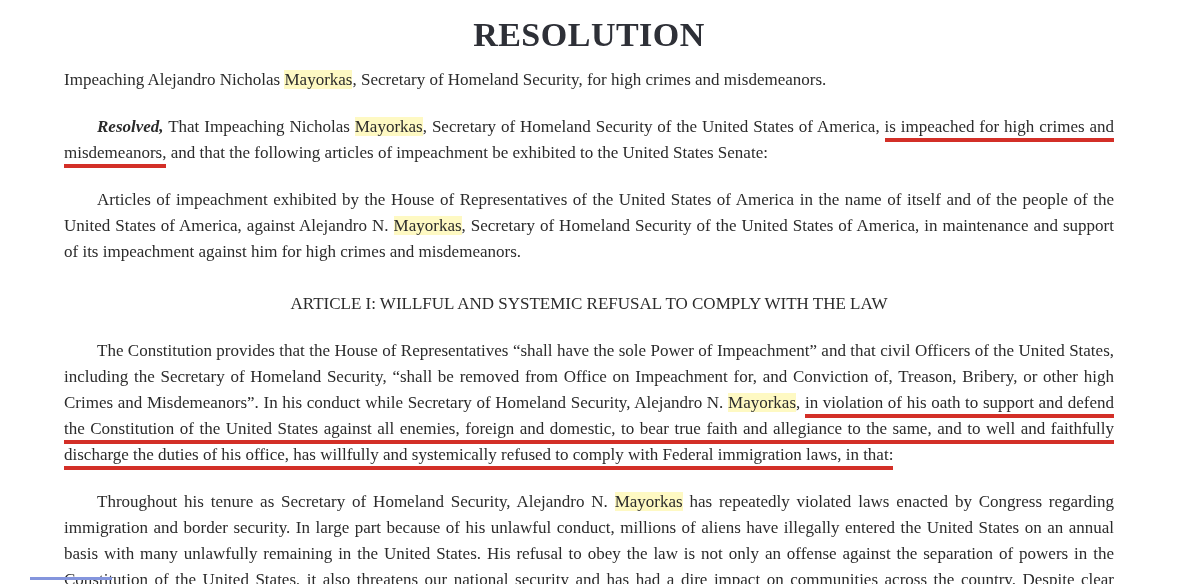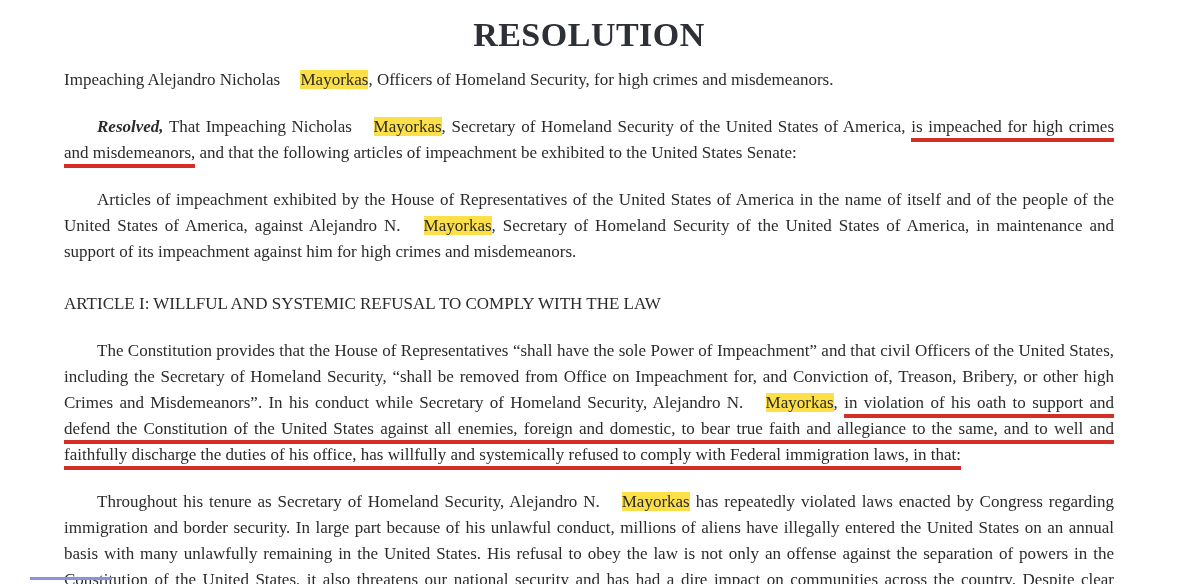--- a/index.html
+++ b/index.html
@@ -24,46 +24,46 @@
     margin: 0 64px;
   }
   .para {
     font-size: 17px;
     line-height: 26px;
     margin: 0 0 21px 0;
     text-align: justify;
   }
   .para.indent { text-indent: 33px; }
   .para.heading {
-    text-align: left;
+    text-align: center;
     text-indent: 0;
     margin: 26px 0 21px 0;
   }
   .hl { background: #b9e6a0; }
   .ul-red {
     border-bottom: 4px solid #d32f27;
     padding-bottom: 2px;
   }
   .it { font-style: italic; font-weight: bold; }
   .blue-line {
     position: absolute;
     left: 30px;
     top: 577px;
     width: 82px;
     height: 3px;
     background: #8495dd;
   }
 </style>
-<style>.hl{background:#fde047;margin-left:16px;}.ul-red{border-bottom-color:#d32f27;}.blue-line{background:#8495dd;}.page{color:#2b2b2b;}</style></head>
+<style>.hl{background:#fef9c3;}.ul-red{border-bottom-color:#d32f27;}.blue-line{background:#8495dd;}.page{color:#2b2b2b;}</style></head>
 <body>
 
 <div class="page">
   <div class="doc-title">RESOLUTION</div>
   <div class="content">
-      <p class="para"><span>Impeaching Alejandro Nicholas </span><span class="hl">Mayorkas</span><span>, Officers of Homeland Security, for high crimes and misdemeanors.</span></p>
+      <p class="para"><span>Impeaching Alejandro Nicholas </span><span class="hl">Mayorkas</span><span>, Secretary of Homeland Security, for high crimes and misdemeanors.</span></p>
       <p class="para indent"><span class="it">Resolved,</span><span> That Impeaching Nicholas </span><span class="hl">Mayorkas</span><span>, Secretary of Homeland Security of the United States of America, </span><span class="ul-red">is impeached for high crimes and misdemeanors,</span><span> and that the following articles of impeachment be exhibited to the United States Senate:</span></p>
       <p class="para indent"><span>Articles of impeachment exhibited by the House of Representatives of the United States of America in the name of itself and of the people of the United States of America, against Alejandro N. </span><span class="hl">Mayorkas</span><span>, Secretary of Homeland Security of the United States of America, in maintenance and support of its impeachment against him for high crimes and misdemeanors.</span></p>
       <p class="para heading"><span>ARTICLE I: WILLFUL AND SYSTEMIC REFUSAL TO COMPLY WITH THE LAW</span></p>
       <p class="para indent"><span>The Constitution provides that the House of Representatives “shall have the sole Power of Impeachment” and that civil Officers of the United States, including the Secretary of Homeland Security, “shall be removed from Office on Impeachment for, and Conviction of, Treason, Bribery, or other high Crimes and Misdemeanors”. In his conduct while Secretary of Homeland Security, Alejandro N. </span><span class="hl">Mayorkas</span><span>, </span><span class="ul-red">in violation of his oath to support and defend the Constitution of the United States against all enemies, foreign and domestic, to bear true faith and allegiance to the same, and to well and faithfully discharge the duties of his office, has willfully and systemically refused to comply with Federal immigration laws, in that:</span></p>
       <p class="para indent"><span>Throughout his tenure as Secretary of Homeland Security, Alejandro N. </span><span class="hl">Mayorkas</span><span> has repeatedly violated laws enacted by Congress regarding immigration and border security. In large part because of his unlawful conduct, millions of aliens have illegally entered the United States on an annual basis with many unlawfully remaining in the United States. His refusal to obey the law is not only an offense against the separation of powers in the Constitution of the United States, it also threatens our national security and has had a dire impact on communities across the country. Despite clear evidence that his willful and systemic refusal to comply with the law has significantly contributed to unprecedented levels of illegal entrants, the increased control of the Southwest border by drug cartels, and the imposition of enormous costs on States and localities affected by the influx of aliens, Alejandro N. </span></p>
     </div>
   <div class="blue-line"></div>
 </div>
 
 </body></html>

